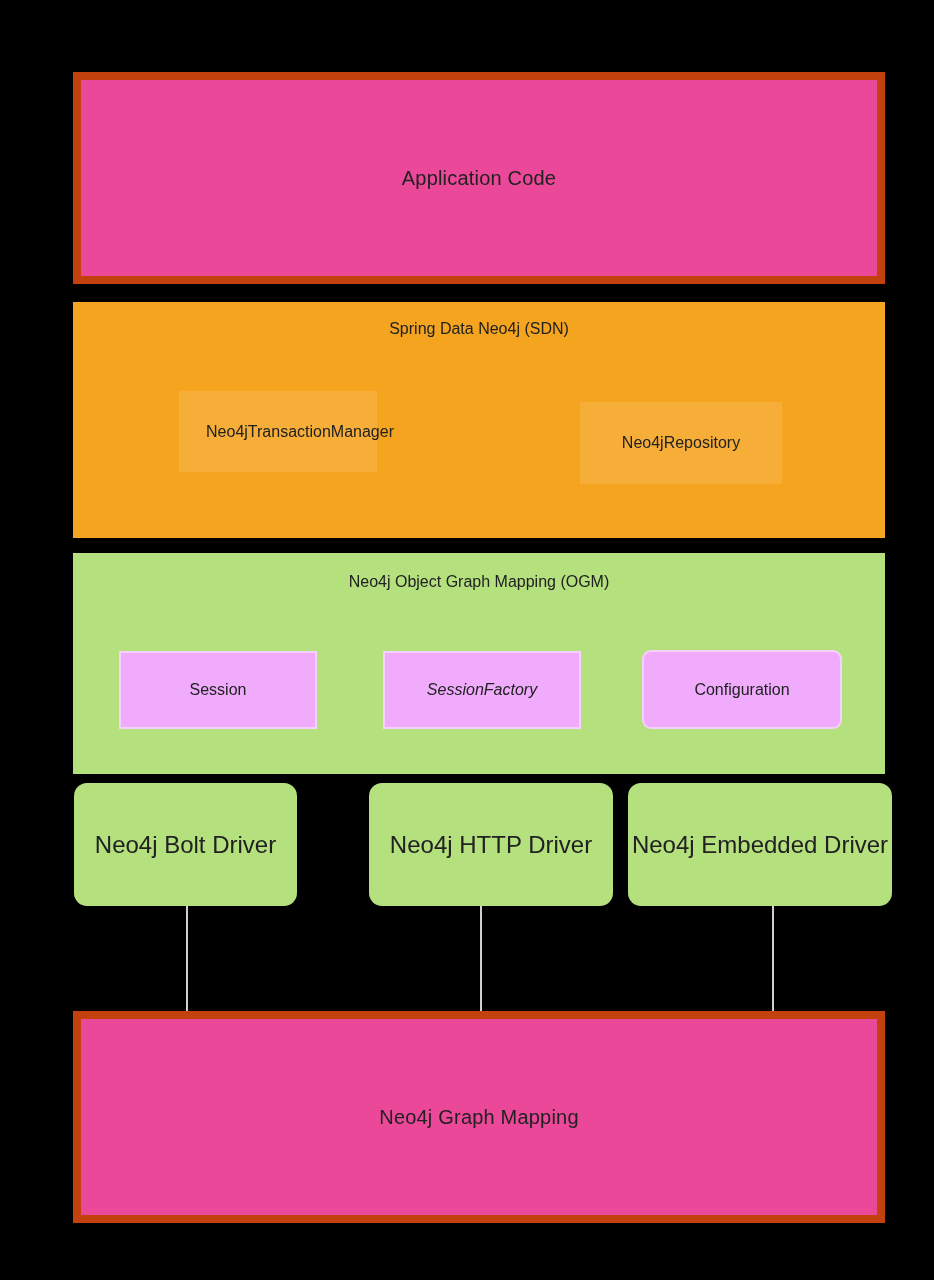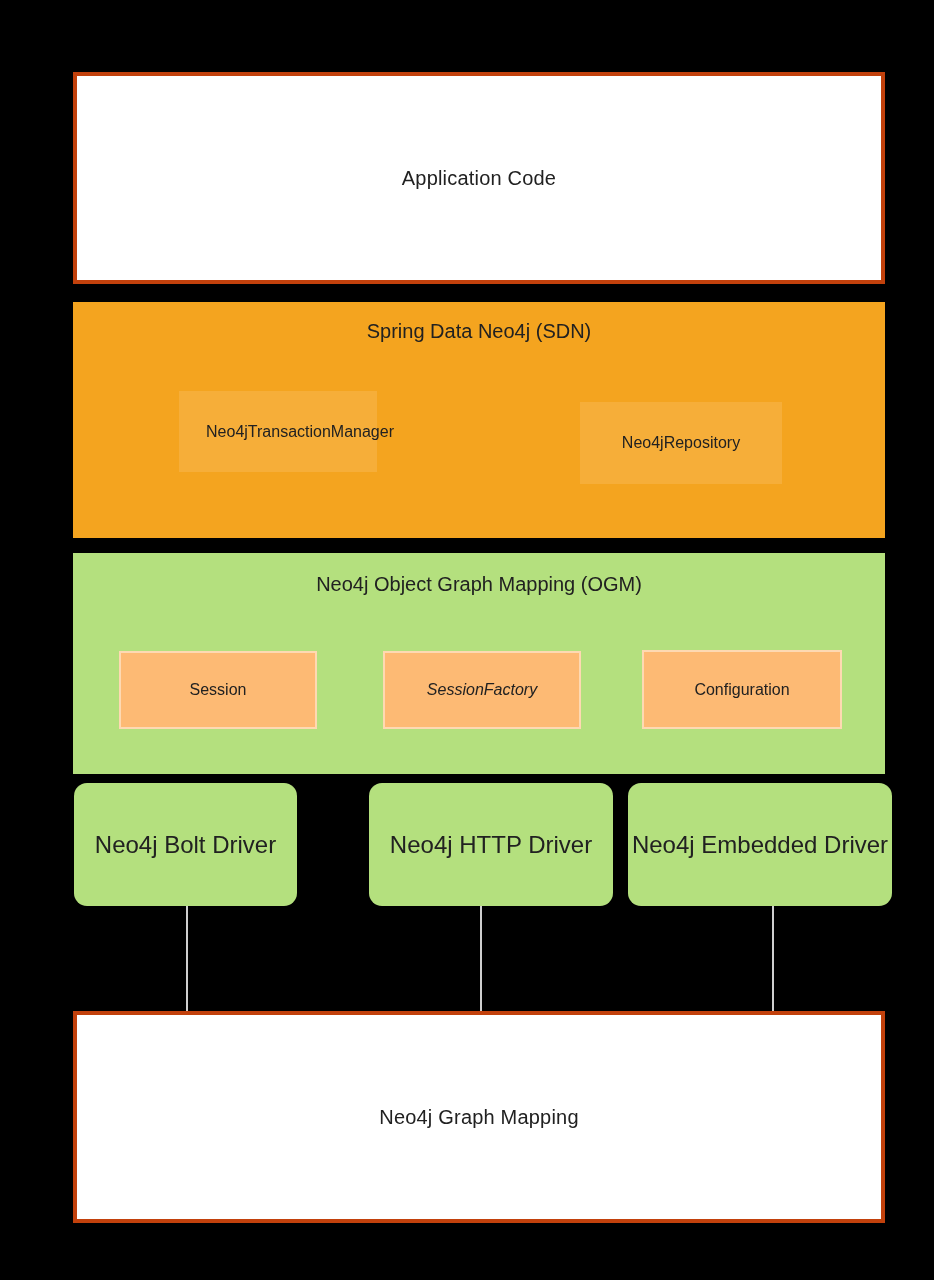--- a/index.html
+++ b/index.html
@@ -21,53 +21,53 @@
     box-sizing: border-box;
   }
   .center {
     display: flex;
     align-items: center;
     justify-content: center;
     text-align: center;
   }
   
   .gray {
-    background: #ffffff;
-    border: 4px solid #c2410c;
+    background: #ec4899;
+    border: 8px solid #c2410c;
   }
   .layer-label {
     font-size: 20px;
     font-weight: 500;
     letter-spacing: 0.2px;
   }
   
   .sdn {
     left: 73px; top: 302px; width: 812px; height: 236px;
     background: #f4a41f;
   }
   .sdn-title, .ogm-title {
     position: absolute;
     left: 0; right: 0;
     text-align: center;
-    font-size: 20px;
+    font-size: 16px;
     font-weight: 500;
   }
   .sdn-title { top: 18px; }
   .orange-inner {
     background: #f6ae39;
     font-size: 16px;
   }
   
   .ogm {
     left: 73px; top: 553px; width: 812px; height: 221px;
     background: #b4e07e;
   }
   .ogm-title { top: 20px; }
   .yellow-inner {
-    background: #fdba74;
+    background: #f0abfc;
     border: 2px solid rgba(255,255,255,0.45);
     font-size: 16px;
   }
   
   .driver {
     top: 783px; height: 123px;
     background: #b4e07e;
     font-size: 24px;
     font-weight: 500;
     border-radius: 13px;
@@ -104,21 +104,21 @@
   </div>
 
   <div class="box ogm">
     <div class="ogm-title">Neo4j Object Graph Mapping (OGM)</div>
     <div class="box center yellow-inner" style="left:46px; top:98px; width:198px; height:78px;">
       <span>Session</span>
     </div>
     <div class="box center yellow-inner" style="left:310px; top:98px; width:198px; height:78px;font-style:italic;">
       <span>SessionFactory</span>
     </div>
-    <div class="box center yellow-inner" style="left:569px; top:97px; width:200px; height:79px;">
+    <div class="box center yellow-inner" style="left:569px; top:97px; width:200px; height:79px;border-radius:9px;">
       <span>Configuration</span>
     </div>
   </div>
 
   <div class="box center driver" style="left:74px; width:223px;">
     <span>Neo4j Bolt Driver</span>
   </div>
   <div class="box center driver" style="left:369px; width:244px;">
     <span>Neo4j HTTP Driver</span>
   </div>

